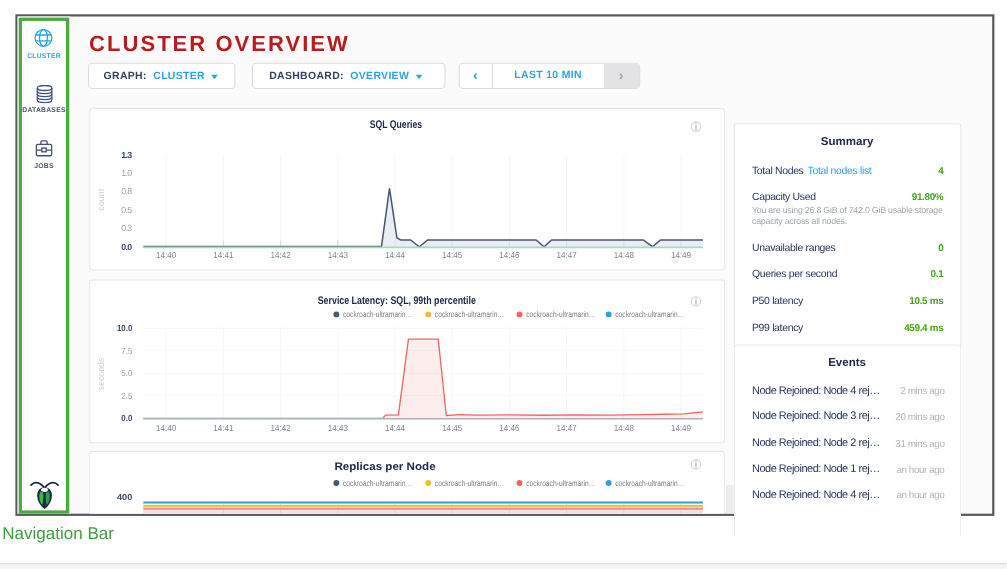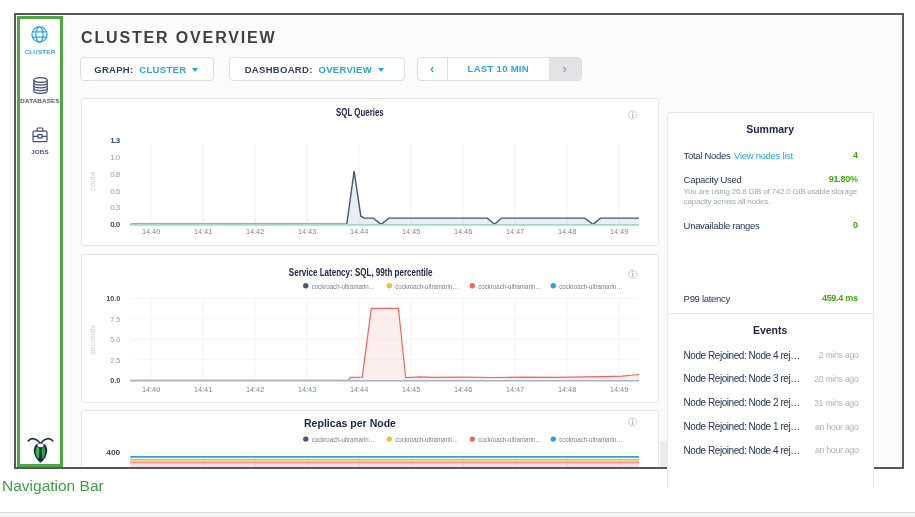--- a/index.html
+++ b/index.html
@@ -4,21 +4,21 @@
 <style>
 * { margin:0; padding:0; box-sizing:border-box; }
 html,body { width:915px; height:517px; background:#ffffff; font-family:"Liberation Sans", sans-serif; overflow:hidden; }
 #stage { position:absolute; left:0; top:0; width:915px; height:517px; background:#ffffff; }
 #app { position:absolute; left:14px; top:13px; width:890px; height:456px; border:2px solid #57585c; background:#fbfbfc; }
 #greenbox { position:absolute; left:16.5px; top:15.5px; width:46px; height:451px; border:3px solid #4ca842; z-index:50; }
 #caption { position:absolute; left:2px; top:477px; color:#3f9e42; font-size:15.5px; }
 #botstrip { position:absolute; left:0; top:512px; width:915px; height:5px; background:#f4f4f4; border-top:1px solid #d9d9d9; }
 #nav { position:absolute; left:0px; top:0px; width:48px; height:452px; background:#ffffff; }
 .navlabel { position:absolute; left:0; width:48px; text-align:center; font-weight:bold; font-size:6.2px; letter-spacing:0.2px; color:#475872; }
-#title { position:absolute; left:65px; top:14px; font-size:16px; font-weight:bold; letter-spacing:1.85px; color:#404040; }
+#title { position:absolute; left:65px; top:14px; font-size:20px; font-weight:bold; letter-spacing:1.85px; color:#b91c1c; }
 .ctrl { position:absolute; top:41.5px; height:24.5px; background:#fff; border:1px solid #dadde2; border-radius:4px; display:flex; align-items:center; font-size:9.5px; font-weight:bold; letter-spacing:0.3px; color:#33405f; padding-top:1.5px; white-space:nowrap; }
 .blue { color:#2ba3e2; }
 .caret { display:inline-block; width:0; height:0; border-left:3.5px solid transparent; border-right:3.5px solid transparent; border-top:4.5px solid #2ba3e2; margin-left:6px; }
 .card { position:absolute; background:#fff; border:1px solid #e8e8eb; border-radius:3px; overflow:hidden; }
 .chartcard { left:64.7px; width:578.5px; }
 .sidecard { left:650.6px; width:207px; }
 .ctitle { position:absolute; left:0; width:100%; text-align:center; font-size:10.5px; font-weight:bold; color:#20294a; }
 .srow { position:absolute; left:16px; right:15px; font-size:9.5px; letter-spacing:-0.3px; color:#25355b; }
 .sval { float:right; color:#46a417; font-weight:bold; font-size:9px; letter-spacing:-0.3px; }
 .gray { color:#a2a6ad; }
@@ -212,24 +212,26 @@
     <line x1="537.1" y1="46.6" x2="537.1" y2="56"></line>
   </g>
   <line x1="48.3" y1="45.9" x2="557" y2="45.9" stroke="#2aa3dd" stroke-width="1.8"></line>
   <line x1="48.3" y1="48.8" x2="557" y2="48.8" stroke="#f1bb32" stroke-width="1.6"></line>
   <line x1="48.3" y1="51.5" x2="557" y2="51.5" stroke="#f18e86" stroke-width="1.6"></line>
 </svg>
       </div>
     <div class="card sidecard" id="sum" style="top:83.4px;height:204px;margin-top:14px;">
       <div class="ctitle" style="top:9.5px;">Summary</div>
       <div class="srow" style="top:36.3px;">Total Nodes <span class="sval">4</span></div>
-      <div class="srow" style="top:36.3px;left:66.5px;letter-spacing:-0.3px;color:#2ba3e2;">View nodes list</div>
+      <div class="srow" style="top:36.3px;left:66.5px;letter-spacing:-0.3px;color:#2ba3e2;">Total nodes list</div>
       <div class="srow" style="top:60.5px;">Capacity Used <span class="sval">91.80%</span></div>
       <div class="srow gray" style="top:73.6px;font-size:8px;letter-spacing:-0.2px;line-height:10.2px;">You are using 26.8 GiB of 742.0 GiB usable storage<br>capacity across all nodes.</div>
       <div class="srow" style="top:106.8px;">Unavailable ranges <span class="sval">0</span></div>
+      <div class="srow" style="top:130.7px;">Queries per second <span class="sval">0.1</span></div>
+      <div class="srow" style="top:154.8px;">P50 latency <span class="sval">10.5 ms</span></div>
       <div class="srow" style="top:179.3px;">P99 latency <span class="sval">459.4 ms</span></div>
     </div>
     <div class="card sidecard" id="events" style="top:298px;height:175px;border-bottom:none;border-radius:4px 4px 0 0;">
       <div class="ctitle" style="top:9.5px;">Events</div>
       <div class="ev" style="top:35.5px;">Node Rejoined: Node 4 rej…<span class="etime">2 mins ago</span></div>
       <div class="ev" style="top:59.4px;">Node Rejoined: Node 3 rej…<span class="etime">20 mins ago</span></div>
       <div class="ev" style="top:83.1px;">Node Rejoined: Node 2 rej…<span class="etime">31 mins ago</span></div>
       <div class="ev" style="top:107px;">Node Rejoined: Node 1 rej…<span class="etime">an hour ago</span></div>
       <div class="ev" style="top:130.9px;">Node Rejoined: Node 4 rej…<span class="etime">an hour ago</span></div>
     </div>

